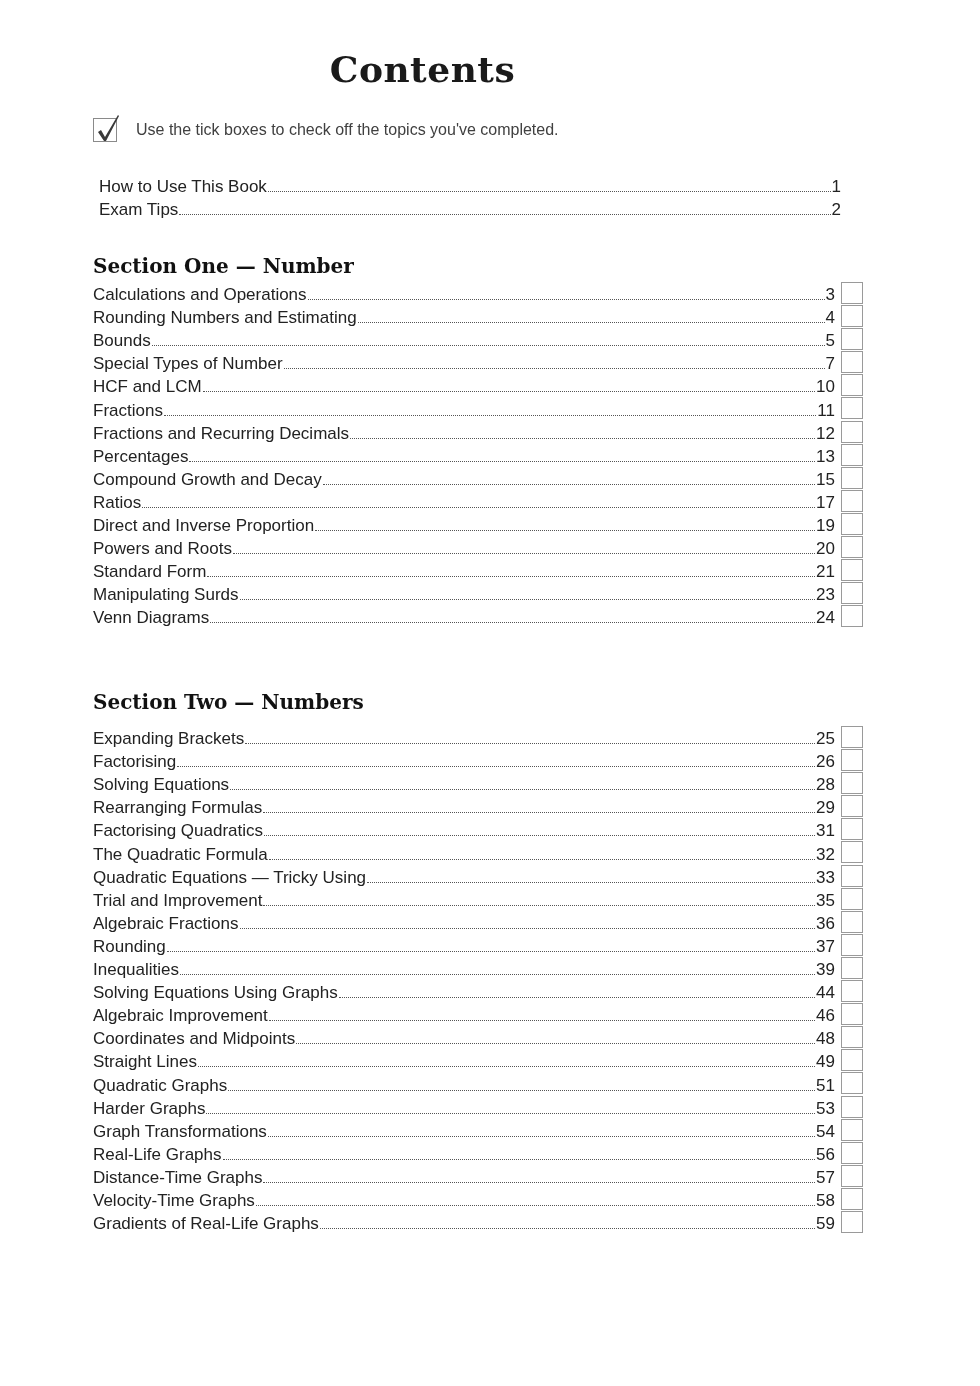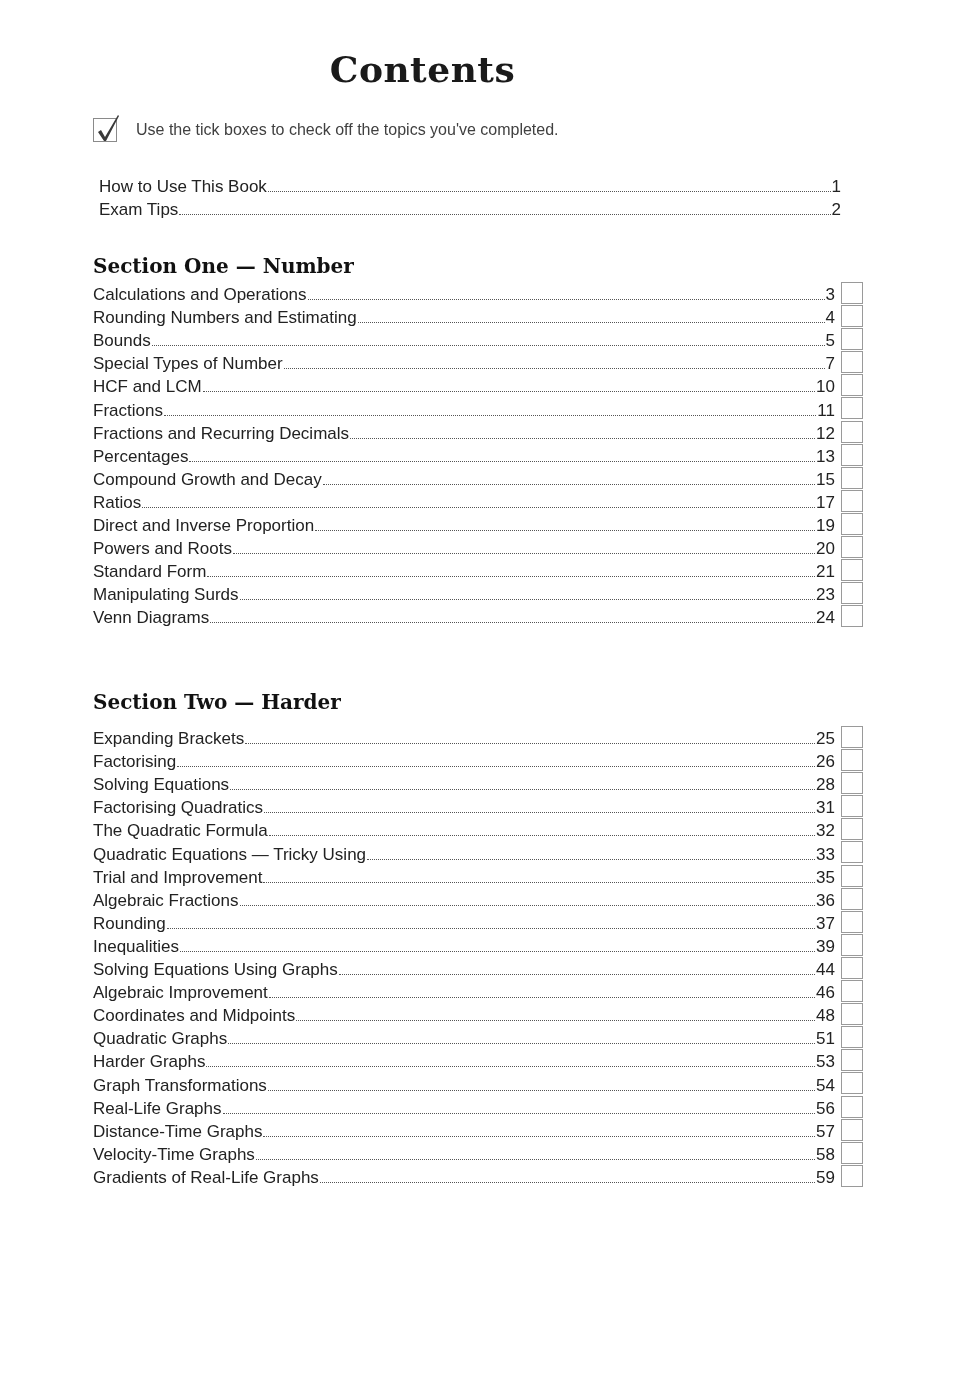--- a/index.html
+++ b/index.html
@@ -149,41 +149,47 @@
     <span class="check"></span>
   </div>
     <div class="row">
     <span class="label">Venn Diagrams</span>
     <span class="leader"></span>
     <span class="page">24</span>
     <span class="check"></span>
   </div>
   </div>
 
-<div class="section-heading" style="top:690px;">Section Two — Harder</div>
+<div class="section-heading" style="top:690px;">Section Two — Numbers</div>
 <div class="toc" id="sec1" style="top:726px;">
     <div class="row">
     <span class="label">Expanding Brackets</span>
     <span class="leader"></span>
     <span class="page">25</span>
     <span class="check"></span>
   </div>
     <div class="row">
     <span class="label">Factorising</span>
     <span class="leader"></span>
     <span class="page">26</span>
     <span class="check"></span>
   </div>
     <div class="row">
     <span class="label">Solving Equations</span>
     <span class="leader"></span>
     <span class="page">28</span>
     <span class="check"></span>
   </div>
     <div class="row">
+    <span class="label">Rearranging Formulas</span>
+    <span class="leader"></span>
+    <span class="page">29</span>
+    <span class="check"></span>
+  </div>
+    <div class="row">
     <span class="label">Factorising Quadratics</span>
     <span class="leader"></span>
     <span class="page">31</span>
     <span class="check"></span>
   </div>
     <div class="row">
     <span class="label">The Quadratic Formula</span>
     <span class="leader"></span>
     <span class="page">32</span>
     <span class="check"></span>
@@ -230,20 +236,26 @@
     <span class="page">46</span>
     <span class="check"></span>
   </div>
     <div class="row">
     <span class="label">Coordinates and Midpoints</span>
     <span class="leader"></span>
     <span class="page">48</span>
     <span class="check"></span>
   </div>
     <div class="row">
+    <span class="label">Straight Lines</span>
+    <span class="leader"></span>
+    <span class="page">49</span>
+    <span class="check"></span>
+  </div>
+    <div class="row">
     <span class="label">Quadratic Graphs</span>
     <span class="leader"></span>
     <span class="page">51</span>
     <span class="check"></span>
   </div>
     <div class="row">
     <span class="label">Harder Graphs</span>
     <span class="leader"></span>
     <span class="page">53</span>
     <span class="check"></span>

